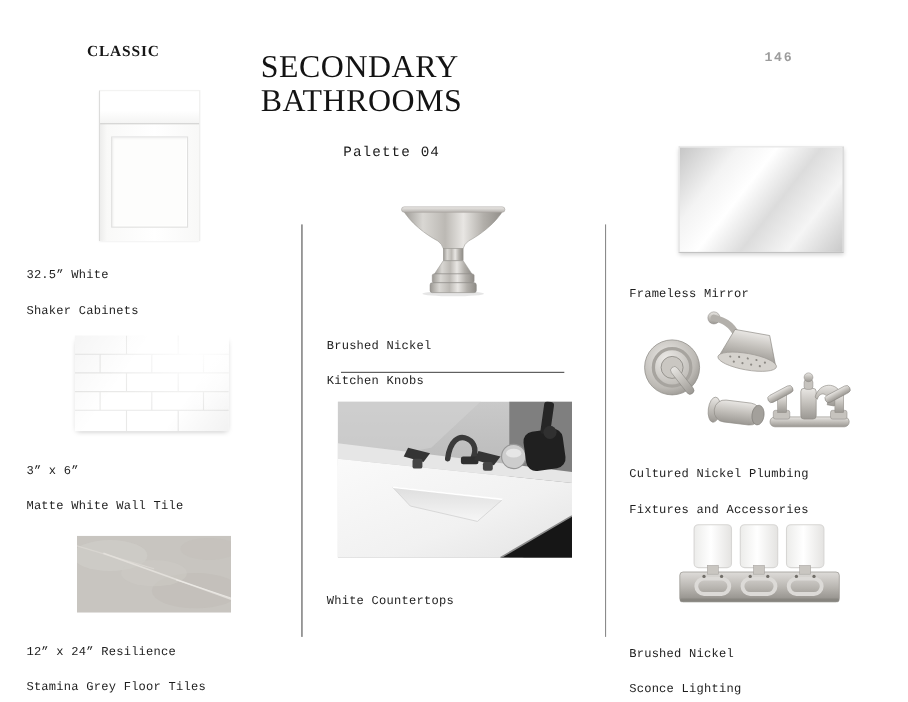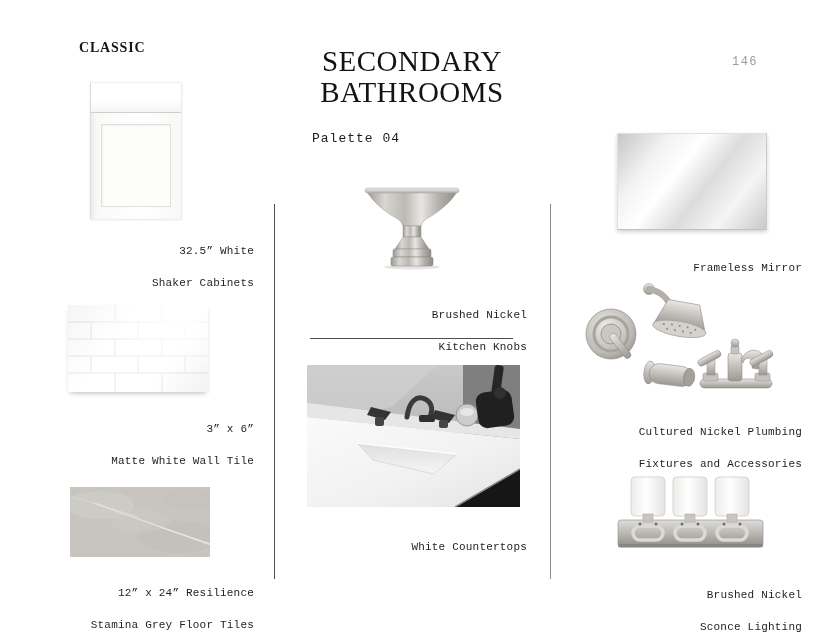--- a/index.html
+++ b/index.html
@@ -7,32 +7,32 @@
     position:relative;width:825px;height:638px;background:#ffffff;overflow:hidden;
     font-family:"Liberation Serif","DejaVu Serif",serif;color:#161616;
   }
   .serif{font-family:"Liberation Serif","DejaVu Serif",serif;}
   .mono{font-family:"Liberation Mono","DejaVu Sans Mono",monospace;}
   .abs{position:absolute;}
   .classic{
     left:44px;top:40px;font-size:14px;font-weight:600;letter-spacing:0.8px;color:#171717;margin-left:35px;
   }
   .pagenum{
-    left:695px;top:55px;width:100px;text-align:center;font-size:12px;letter-spacing:1.5px;color:#9c9c9c;
+    left:695px;top:45px;width:100px;text-align:left;font-size:12px;letter-spacing:1.5px;color:#9c9c9c;font-weight:bold;
   }
   .title{
-    left:237px;top:46px;width:350px;text-align:center;
+    left:237px;top:46px;width:350px;text-align:left;
     font-size:29px;line-height:31px;letter-spacing:0.5px;color:#131313;font-weight:500;
   }
   .subtitle{
     left:312px;top:131px;width:200px;text-align:left;
     font-size:13px;letter-spacing:1px;color:#1c1c1c;
   }
   .cap{
-    text-align:right;font-size:11px;line-height:16px;color:#1e1e1e;letter-spacing:0.2px;white-space:pre-line;
+    text-align:left;font-size:11px;line-height:16px;color:#1e1e1e;letter-spacing:0.2px;white-space:pre-line;
   }
   .cap-l{left:24px;width:230px;}
   .cap-m{left:297px;width:230px;}
   .cap-r{left:572px;width:230px;}
 
   .vline{width:1px;background:#4f4f4f;}
   .vline.lighter{background:#8b8b8b;}
   .hline{height:1px;background:#4f4f4f;}
 
   

